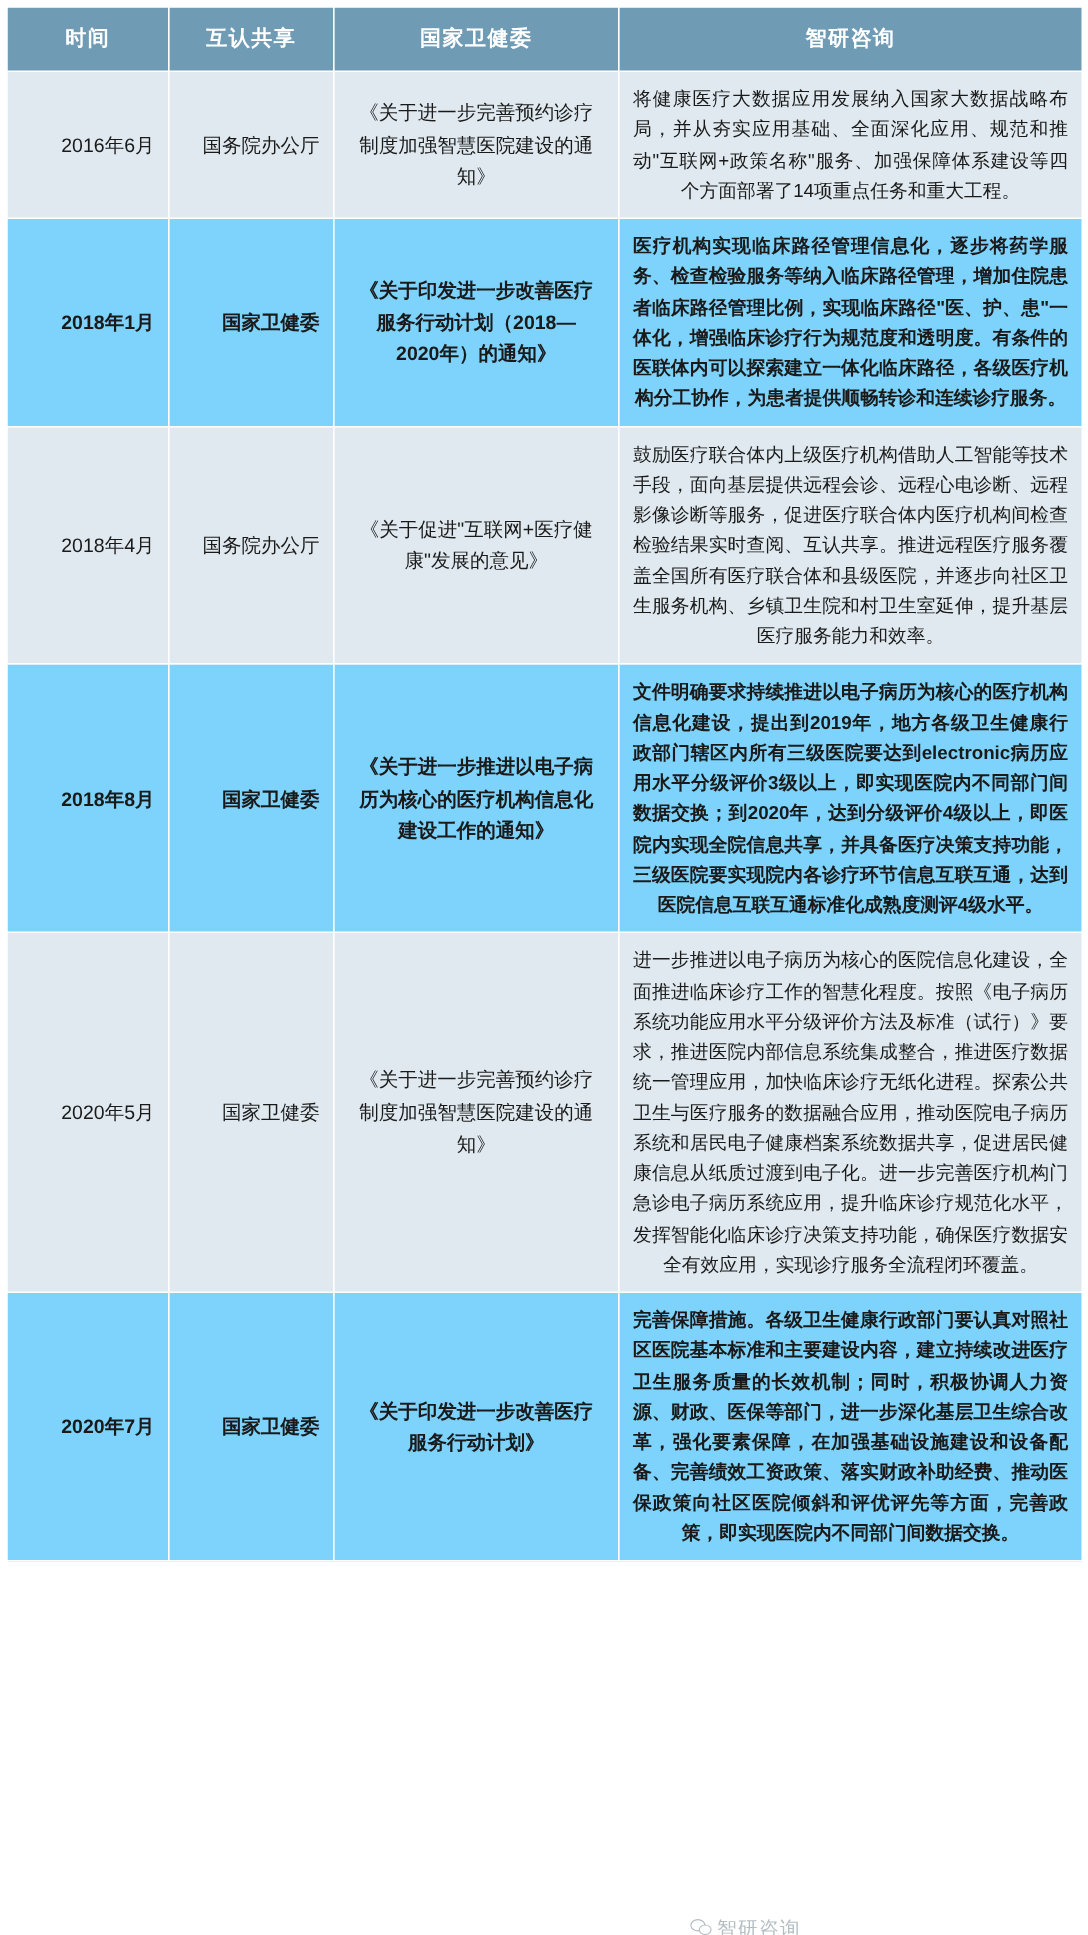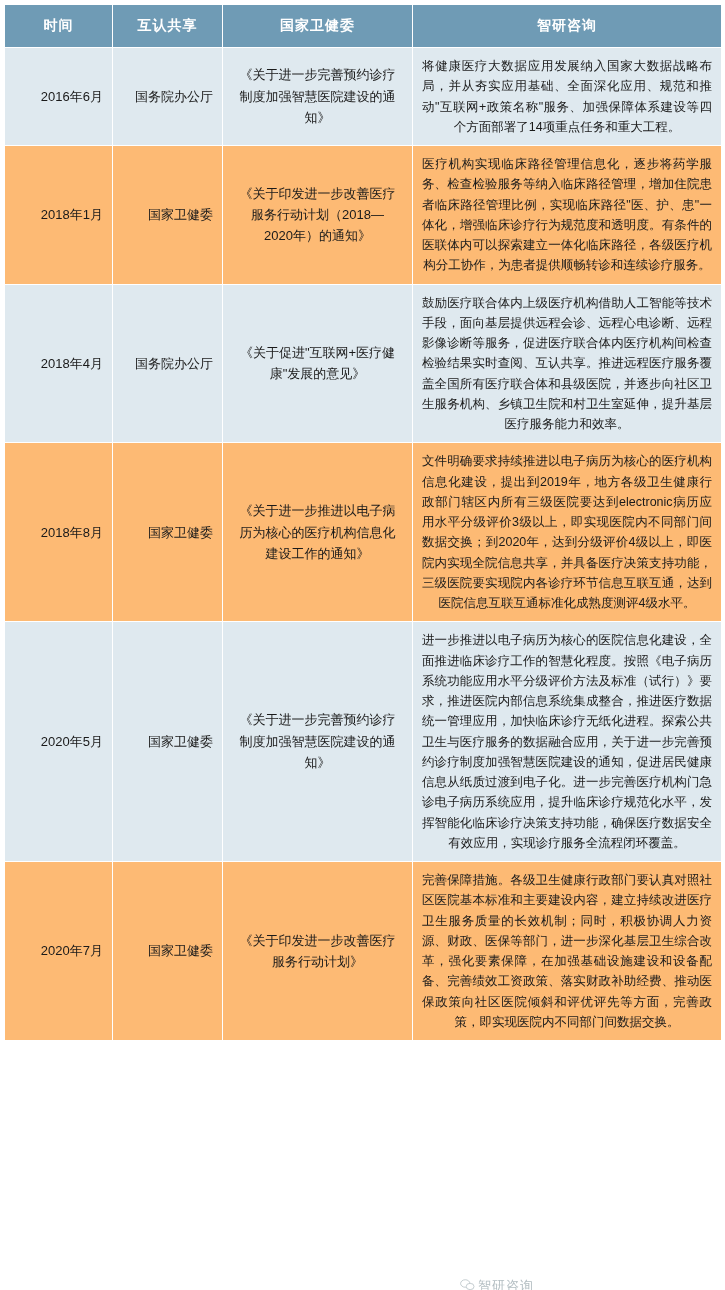--- a/index.html
+++ b/index.html
@@ -43,21 +43,21 @@
   col.c-name { width: 190px; }
   col.c-content { width: 309px; }
 
   tbody td {
     font-size: 12.5px;
     line-height: 1.62;
     padding: 8px 9px;
     color: #1a1a1a;
   }
   tbody tr.row-odd td { background: #dfe9ef; }
-  tbody tr.row-even td { background: #fdba74; }
+  tbody tr.row-even td { background: #7dd3fc; font-weight: bold; }
 
   td.cell-time,
   td.cell-dept {
     text-align: right;
     font-size: 13px;
   }
   td.cell-name {
     text-align: center;
     font-size: 13px;
     line-height: 1.65;
@@ -129,21 +129,21 @@
       <tr class="row-even">
         <td class="cell-time">2018年8月</td>
         <td class="cell-dept">国家卫健委</td>
         <td class="cell-name">《关于进一步推进以电子病历为核心的医疗机构信息化建设工作的通知》</td>
         <td class="cell-content">文件明确要求持续推进以电子病历为核心的医疗机构信息化建设，提出到2019年，地方各级卫生健康行政部门辖区内所有三级医院要达到electronic病历应用水平分级评价3级以上，即实现医院内不同部门间数据交换；到2020年，达到分级评价4级以上，即医院内实现全院信息共享，并具备医疗决策支持功能，三级医院要实现院内各诊疗环节信息互联互通，达到医院信息互联互通标准化成熟度测评4级水平。</td>
       </tr>
       <tr class="row-odd">
         <td class="cell-time">2020年5月</td>
         <td class="cell-dept">国家卫健委</td>
         <td class="cell-name">《关于进一步完善预约诊疗制度加强智慧医院建设的通知》</td>
-        <td class="cell-content">进一步推进以电子病历为核心的医院信息化建设，全面推进临床诊疗工作的智慧化程度。按照《电子病历系统功能应用水平分级评价方法及标准（试行）》要求，推进医院内部信息系统集成整合，推进医疗数据统一管理应用，加快临床诊疗无纸化进程。探索公共卫生与医疗服务的数据融合应用，关于进一步完善预约诊疗制度加强智慧医院建设的通知，促进居民健康信息从纸质过渡到电子化。进一步完善医疗机构门急诊电子病历系统应用，提升临床诊疗规范化水平，发挥智能化临床诊疗决策支持功能，确保医疗数据安全有效应用，实现诊疗服务全流程闭环覆盖。</td>
+        <td class="cell-content">进一步推进以电子病历为核心的医院信息化建设，全面推进临床诊疗工作的智慧化程度。按照《电子病历系统功能应用水平分级评价方法及标准（试行）》要求，推进医院内部信息系统集成整合，推进医疗数据统一管理应用，加快临床诊疗无纸化进程。探索公共卫生与医疗服务的数据融合应用，推动医院电子病历系统和居民电子健康档案系统数据共享，促进居民健康信息从纸质过渡到电子化。进一步完善医疗机构门急诊电子病历系统应用，提升临床诊疗规范化水平，发挥智能化临床诊疗决策支持功能，确保医疗数据安全有效应用，实现诊疗服务全流程闭环覆盖。</td>
       </tr>
       <tr class="row-even">
         <td class="cell-time">2020年7月</td>
         <td class="cell-dept">国家卫健委</td>
         <td class="cell-name">《关于印发进一步改善医疗服务行动计划》</td>
         <td class="cell-content">完善保障措施。各级卫生健康行政部门要认真对照社区医院基本标准和主要建设内容，建立持续改进医疗卫生服务质量的长效机制；同时，积极协调人力资源、财政、医保等部门，进一步深化基层卫生综合改革，强化要素保障，在加强基础设施建设和设备配备、完善绩效工资政策、落实财政补助经费、推动医保政策向社区医院倾斜和评优评先等方面，完善政策，即实现医院内不同部门间数据交换。</td>
       </tr>
     </tbody>
   </table>
 </div>

